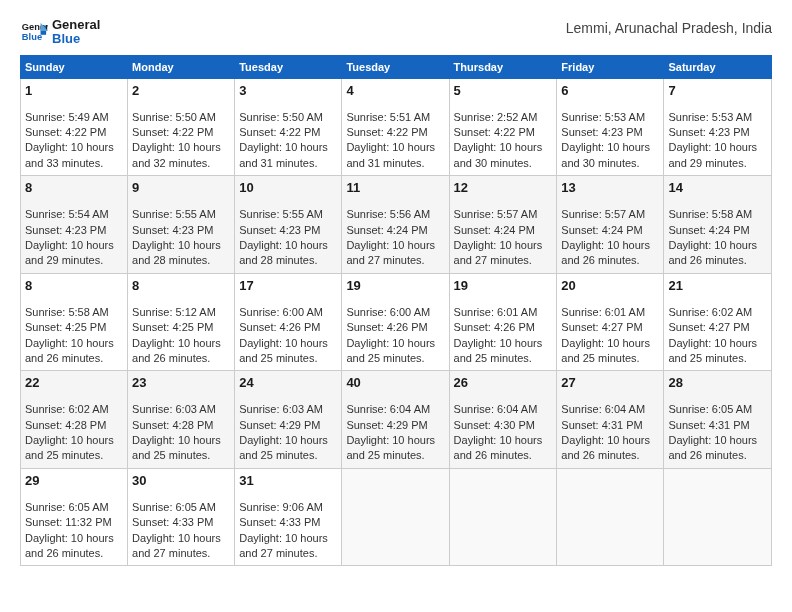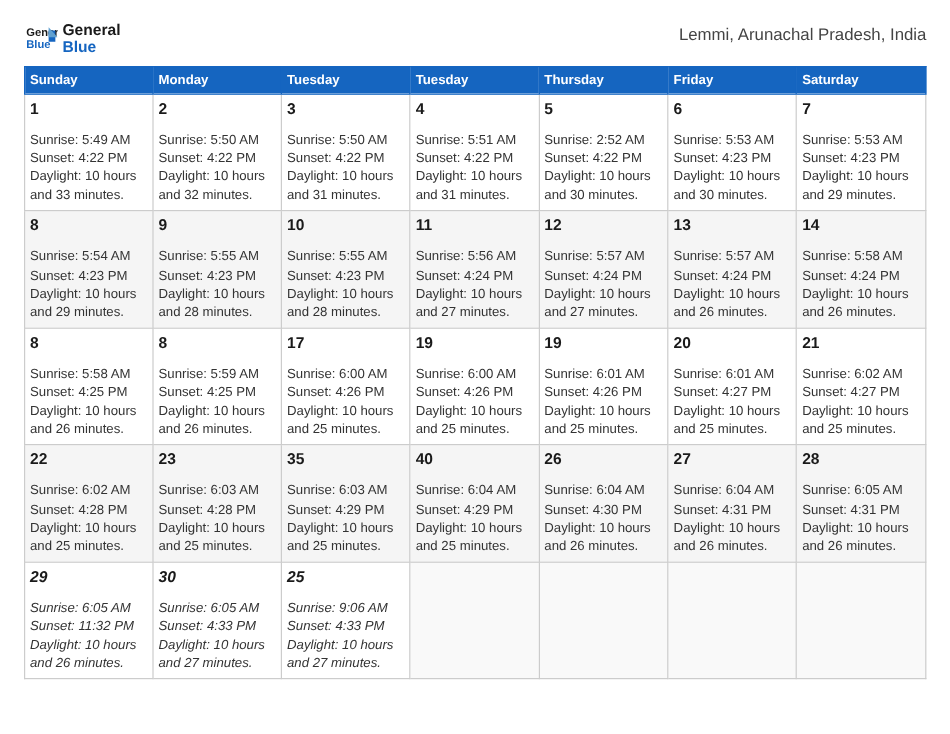--- a/index.html
+++ b/index.html
@@ -80,21 +80,20 @@
       font-size: 11px;
       color: #333;
       line-height: 1.4;
       margin-top: 12px;
     }
     .empty-cell {
       background: #f9f9f9 !important;
     }
     .last-row td {
       height: 70px;
-      font-style: italic;
     }
   </style>
 </head>
 <body>
 
 <div class="page">
   <div class="header">
     <div class="logo">
       <svg class="logo-icon" viewBox="0 0 30 30">
         <rect x="0" y="0" width="30" height="30" rx="2" fill="white"></rect>
@@ -262,21 +261,21 @@
         <div class="day-info">
           <span>Sunrise: 5:58 AM</span><br>
           <span>Sunset: 4:25 PM</span><br>
           <span>Daylight: 10 hours</span><br>
           <span>and 26 minutes.</span>
         </div>
       </td>
           <td>
         <span class="day-num">8</span>
         <div class="day-info">
-          <span>Sunrise: 5:59 AM</span><br>
+          <span>Sunrise: 5:12 AM</span><br>
           <span>Sunset: 4:25 PM</span><br>
           <span>Daylight: 10 hours</span><br>
           <span>and 26 minutes.</span>
         </div>
       </td>
           <td>
         <span class="day-num">17</span>
         <div class="day-info">
           <span>Sunrise: 6:00 AM</span><br>
           <span>Sunset: 4:26 PM</span><br>
@@ -334,21 +333,21 @@
           <td>
         <span class="day-num">23</span>
         <div class="day-info">
           <span>Sunrise: 6:03 AM</span><br>
           <span>Sunset: 4:28 PM</span><br>
           <span>Daylight: 10 hours</span><br>
           <span>and 25 minutes.</span>
         </div>
       </td>
           <td>
-        <span class="day-num">35</span>
+        <span class="day-num">24</span>
         <div class="day-info">
           <span>Sunrise: 6:03 AM</span><br>
           <span>Sunset: 4:29 PM</span><br>
           <span>Daylight: 10 hours</span><br>
           <span>and 25 minutes.</span>
         </div>
       </td>
           <td>
         <span class="day-num">40</span>
         <div class="day-info">
@@ -399,21 +398,21 @@
           <td>
         <span class="day-num">30</span>
         <div class="day-info">
           <span>Sunrise: 6:05 AM</span><br>
           <span>Sunset: 4:33 PM</span><br>
           <span>Daylight: 10 hours</span><br>
           <span>and 27 minutes.</span>
         </div>
       </td>
           <td>
-        <span class="day-num">25</span>
+        <span class="day-num">31</span>
         <div class="day-info">
           <span>Sunrise: 9:06 AM</span><br>
           <span>Sunset: 4:33 PM</span><br>
           <span>Daylight: 10 hours</span><br>
           <span>and 27 minutes.</span>
         </div>
       </td>
           <td class="empty-cell"></td>
           <td class="empty-cell"></td>
           <td class="empty-cell"></td>

